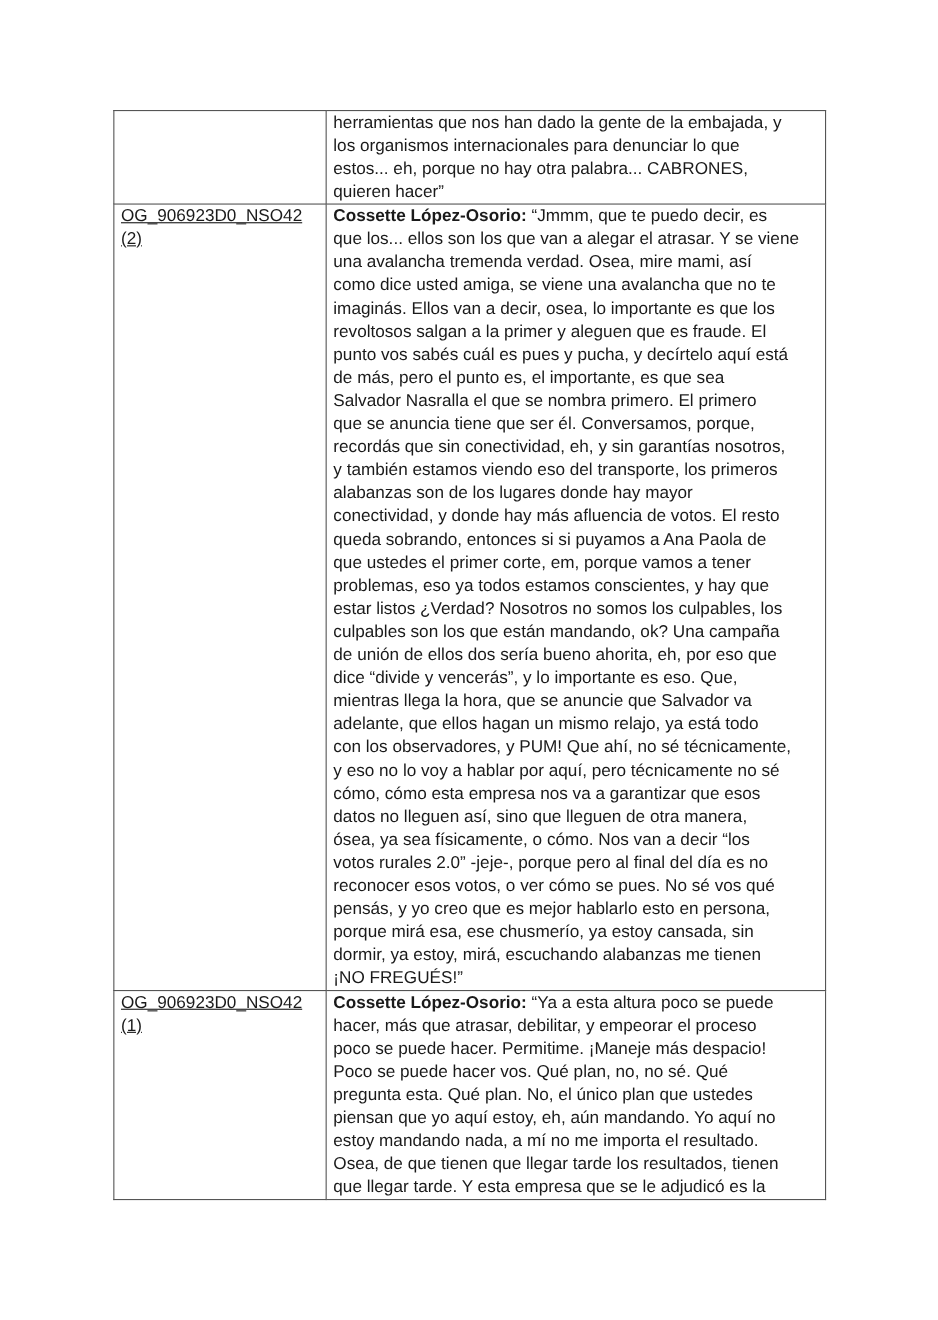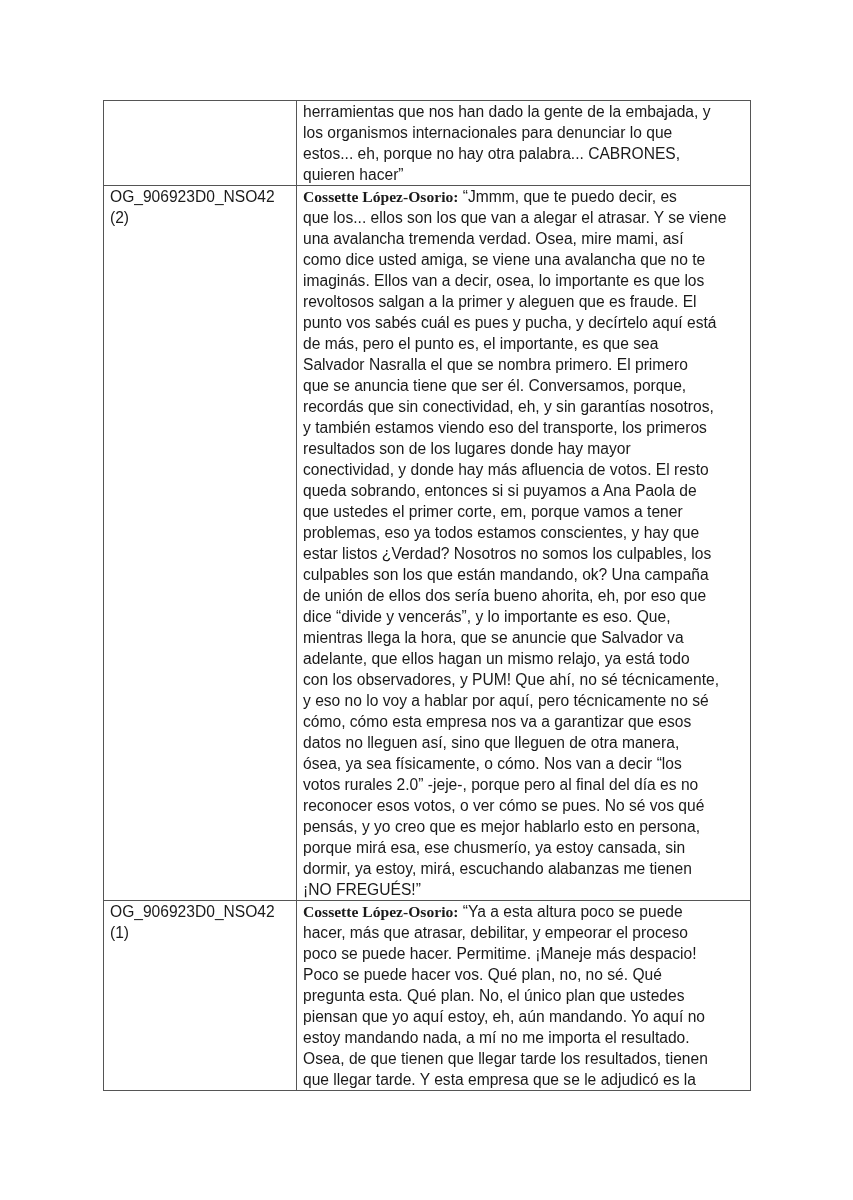--- a/index.html
+++ b/index.html
@@ -7,24 +7,24 @@
   .page { position: absolute; left: 0; top: 0; width: 853px; height: 1200px; background: #fff; }
   table.transcript {
     position: absolute; left: 103px; top: 100px; width: 647px;
     border-collapse: collapse; table-layout: fixed;
     font-family: "Liberation Sans", sans-serif; font-size: 15.6px; color: #1a1a1a;
     line-height: 21px;
   }
   table.transcript td {
     border: 1.3px solid #555; vertical-align: top; padding: 0 6px 0 6px;
   }
-  td.id-cell { width: 180px; }
+  td.id-cell { width: 180px; text-decoration: underline; }
   td.text-cell { width: 441px; }
   .line { display: block; white-space: nowrap; }
-  .speaker { font-weight: bold; font-family: Liberation Serif, serif; }
+  .speaker { font-weight: bold; }
 </style>
 </head>
 <body>
 
 <div class="page">
   <table class="transcript">
     <tbody>
         <tr>
       <td class="id-cell"></td>
       <td class="text-cell" id="r0text">
@@ -45,21 +45,21 @@
             <span class="line">una avalancha tremenda verdad. Osea, mire mami, así</span>
             <span class="line">como dice usted amiga, se viene una avalancha que no te</span>
             <span class="line">imaginás. Ellos van a decir, osea, lo importante es que los</span>
             <span class="line">revoltosos salgan a la primer y aleguen que es fraude. El</span>
             <span class="line">punto vos sabés cuál es pues y pucha, y decírtelo aquí está</span>
             <span class="line">de más, pero el punto es, el importante, es que sea</span>
             <span class="line">Salvador Nasralla el que se nombra primero. El primero</span>
             <span class="line">que se anuncia tiene que ser él. Conversamos, porque,</span>
             <span class="line">recordás que sin conectividad, eh, y sin garantías nosotros,</span>
             <span class="line">y también estamos viendo eso del transporte, los primeros</span>
-            <span class="line">resultados son de los lugares donde hay mayor</span>
+            <span class="line">alabanzas son de los lugares donde hay mayor</span>
             <span class="line">conectividad, y donde hay más afluencia de votos. El resto</span>
             <span class="line">queda sobrando, entonces si si puyamos a Ana Paola de</span>
             <span class="line">que ustedes el primer corte, em, porque vamos a tener</span>
             <span class="line">problemas, eso ya todos estamos conscientes, y hay que</span>
             <span class="line">estar listos ¿Verdad? Nosotros no somos los culpables, los</span>
             <span class="line">culpables son los que están mandando, ok? Una campaña</span>
             <span class="line">de unión de ellos dos sería bueno ahorita, eh, por eso que</span>
             <span class="line">dice “divide y vencerás”, y lo importante es eso. Que,</span>
             <span class="line">mientras llega la hora, que se anuncie que Salvador va</span>
             <span class="line">adelante, que ellos hagan un mismo relajo, ya está todo</span>

